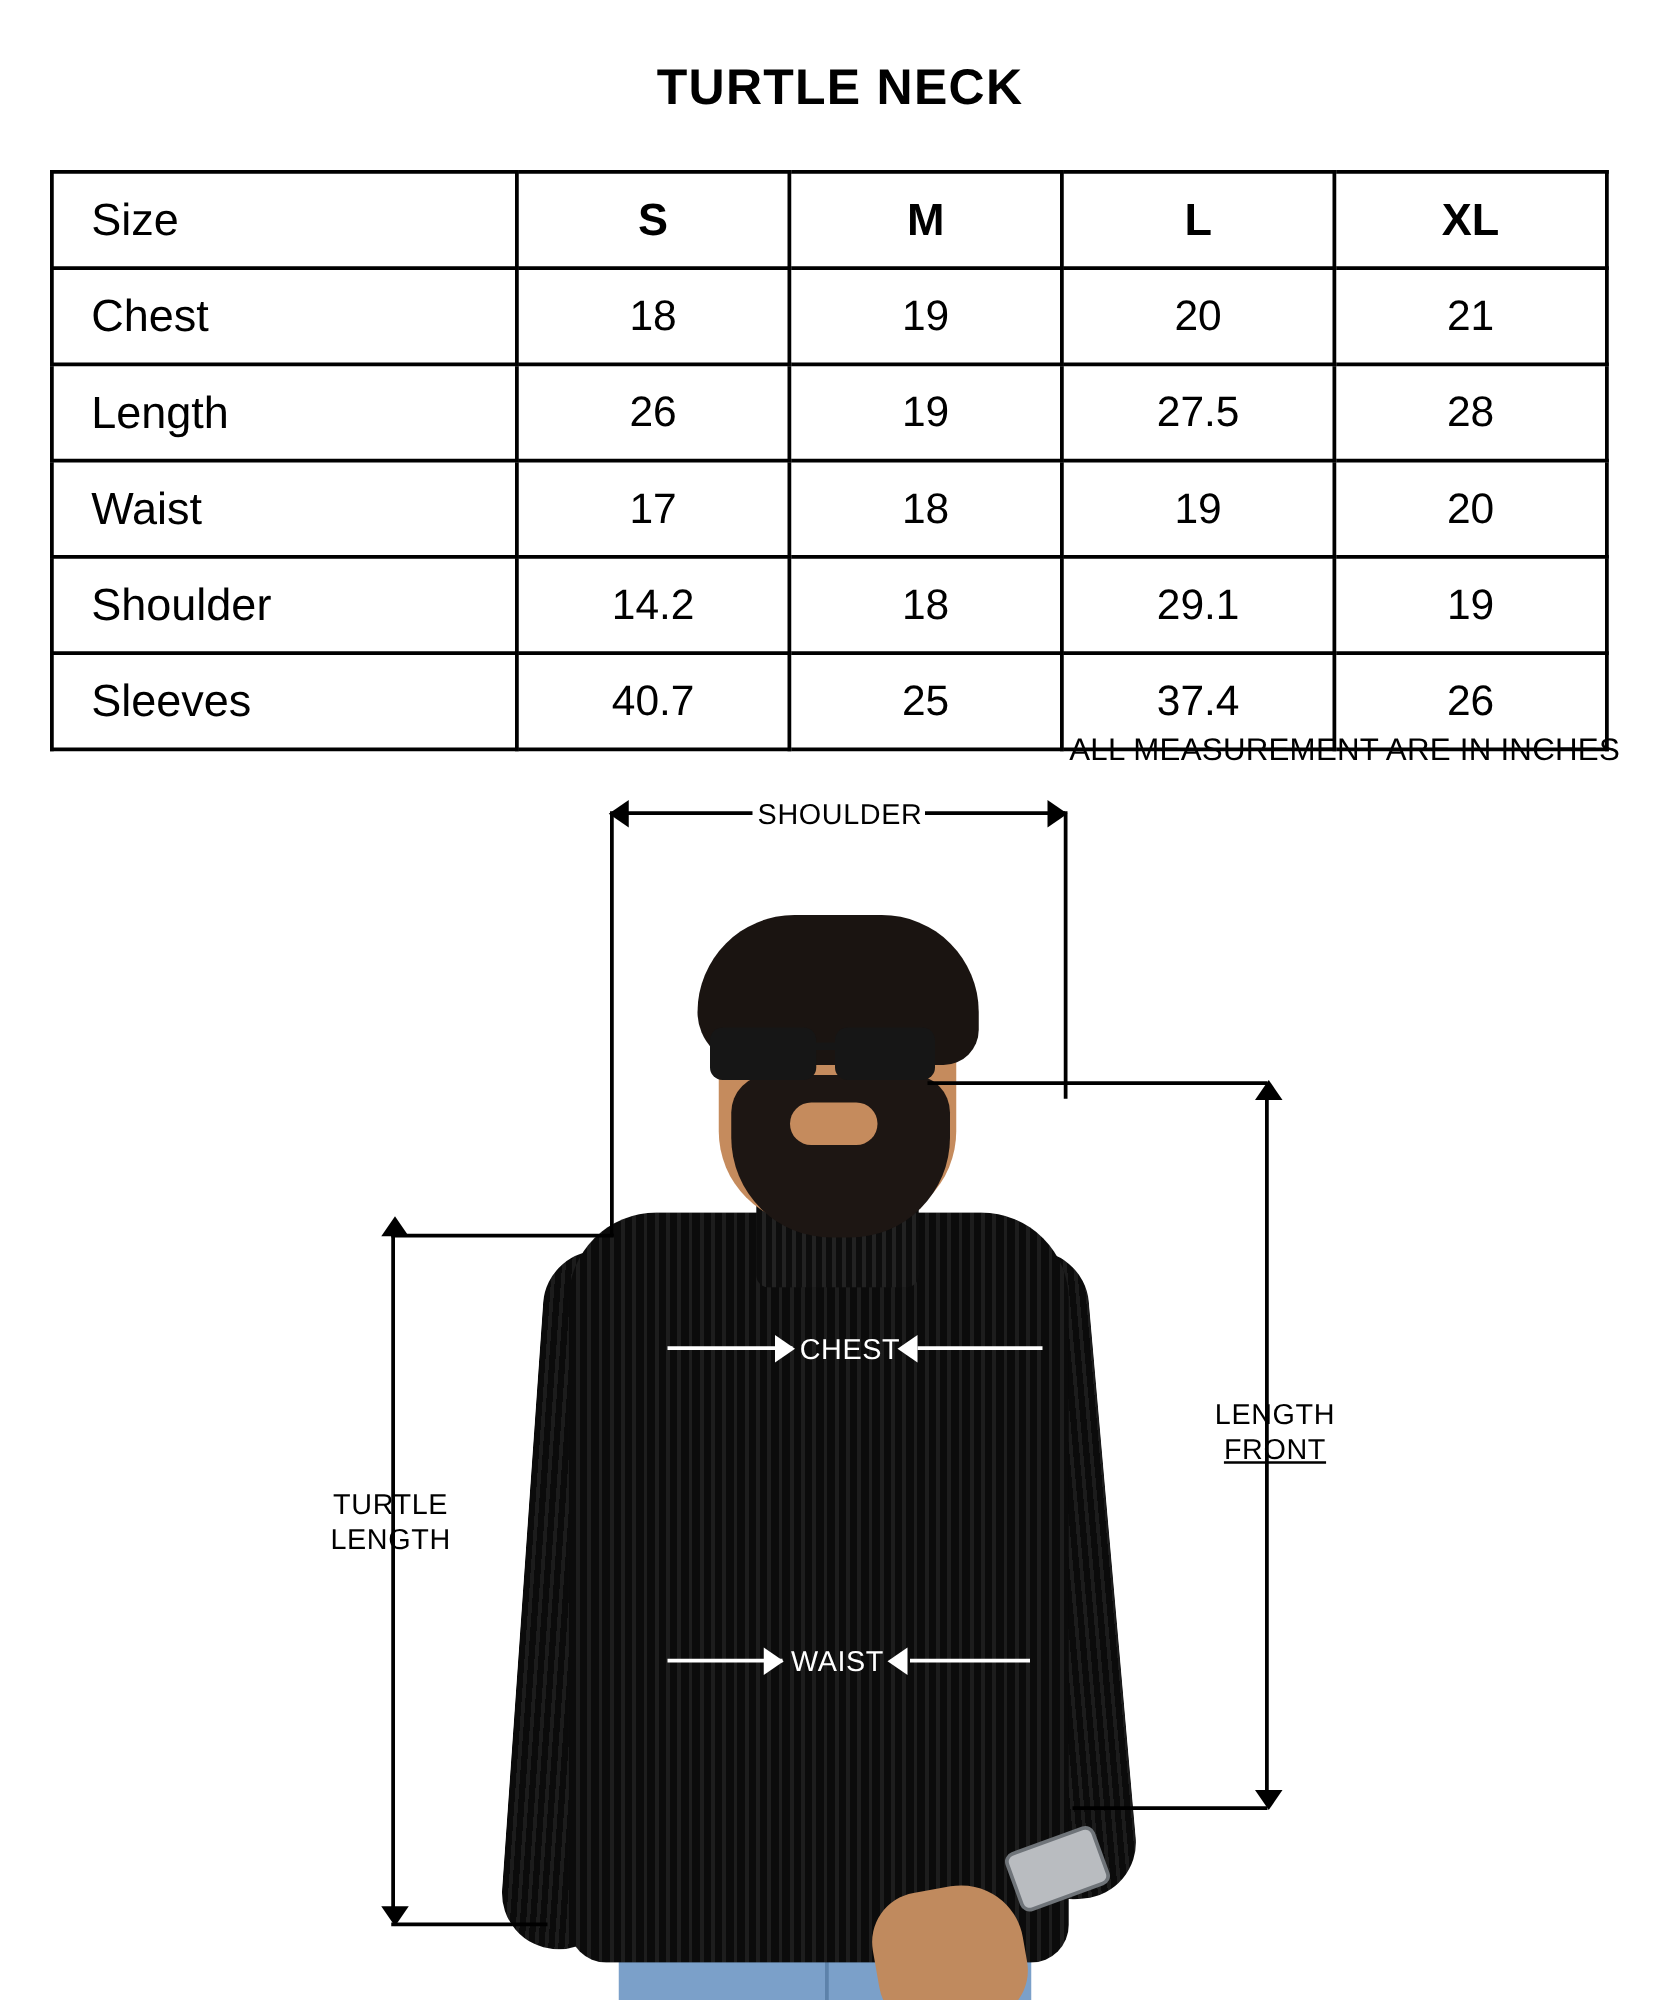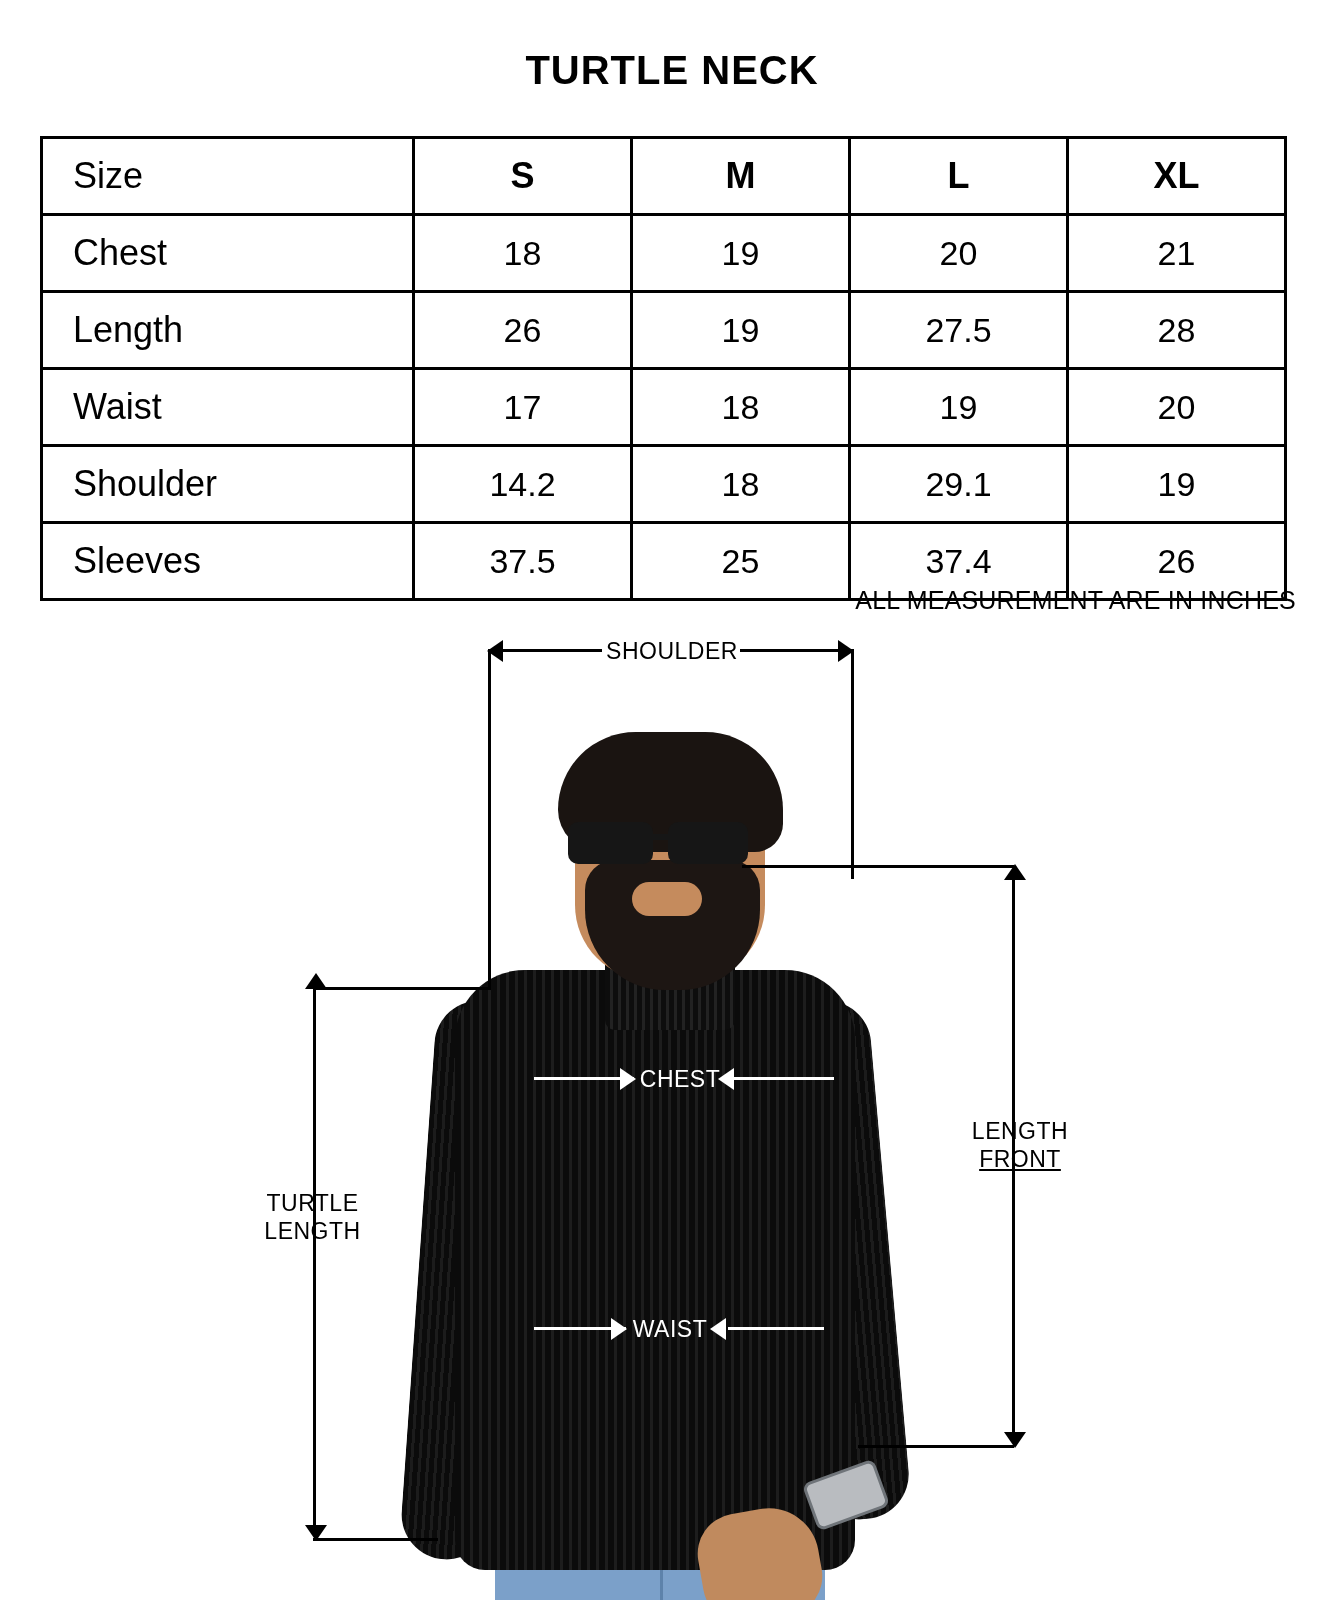--- a/index.html
+++ b/index.html
@@ -308,21 +308,21 @@
     </tr>
     <tr>
       <td class="rowhead">Shoulder</td>
       <td>14.2</td>
       <td>18</td>
       <td>29.1</td>
       <td>19</td>
     </tr>
     <tr>
       <td class="rowhead">Sleeves</td>
-      <td>37.5</td>
+      <td>40.7</td>
       <td>25</td>
       <td>37.4</td>
       <td>26</td>
     </tr>
   </tbody>
 </table>
 
 <div class="measure-note">ALL MEASUREMENT ARE IN INCHES</div>
 
 <div class="figure-area">

